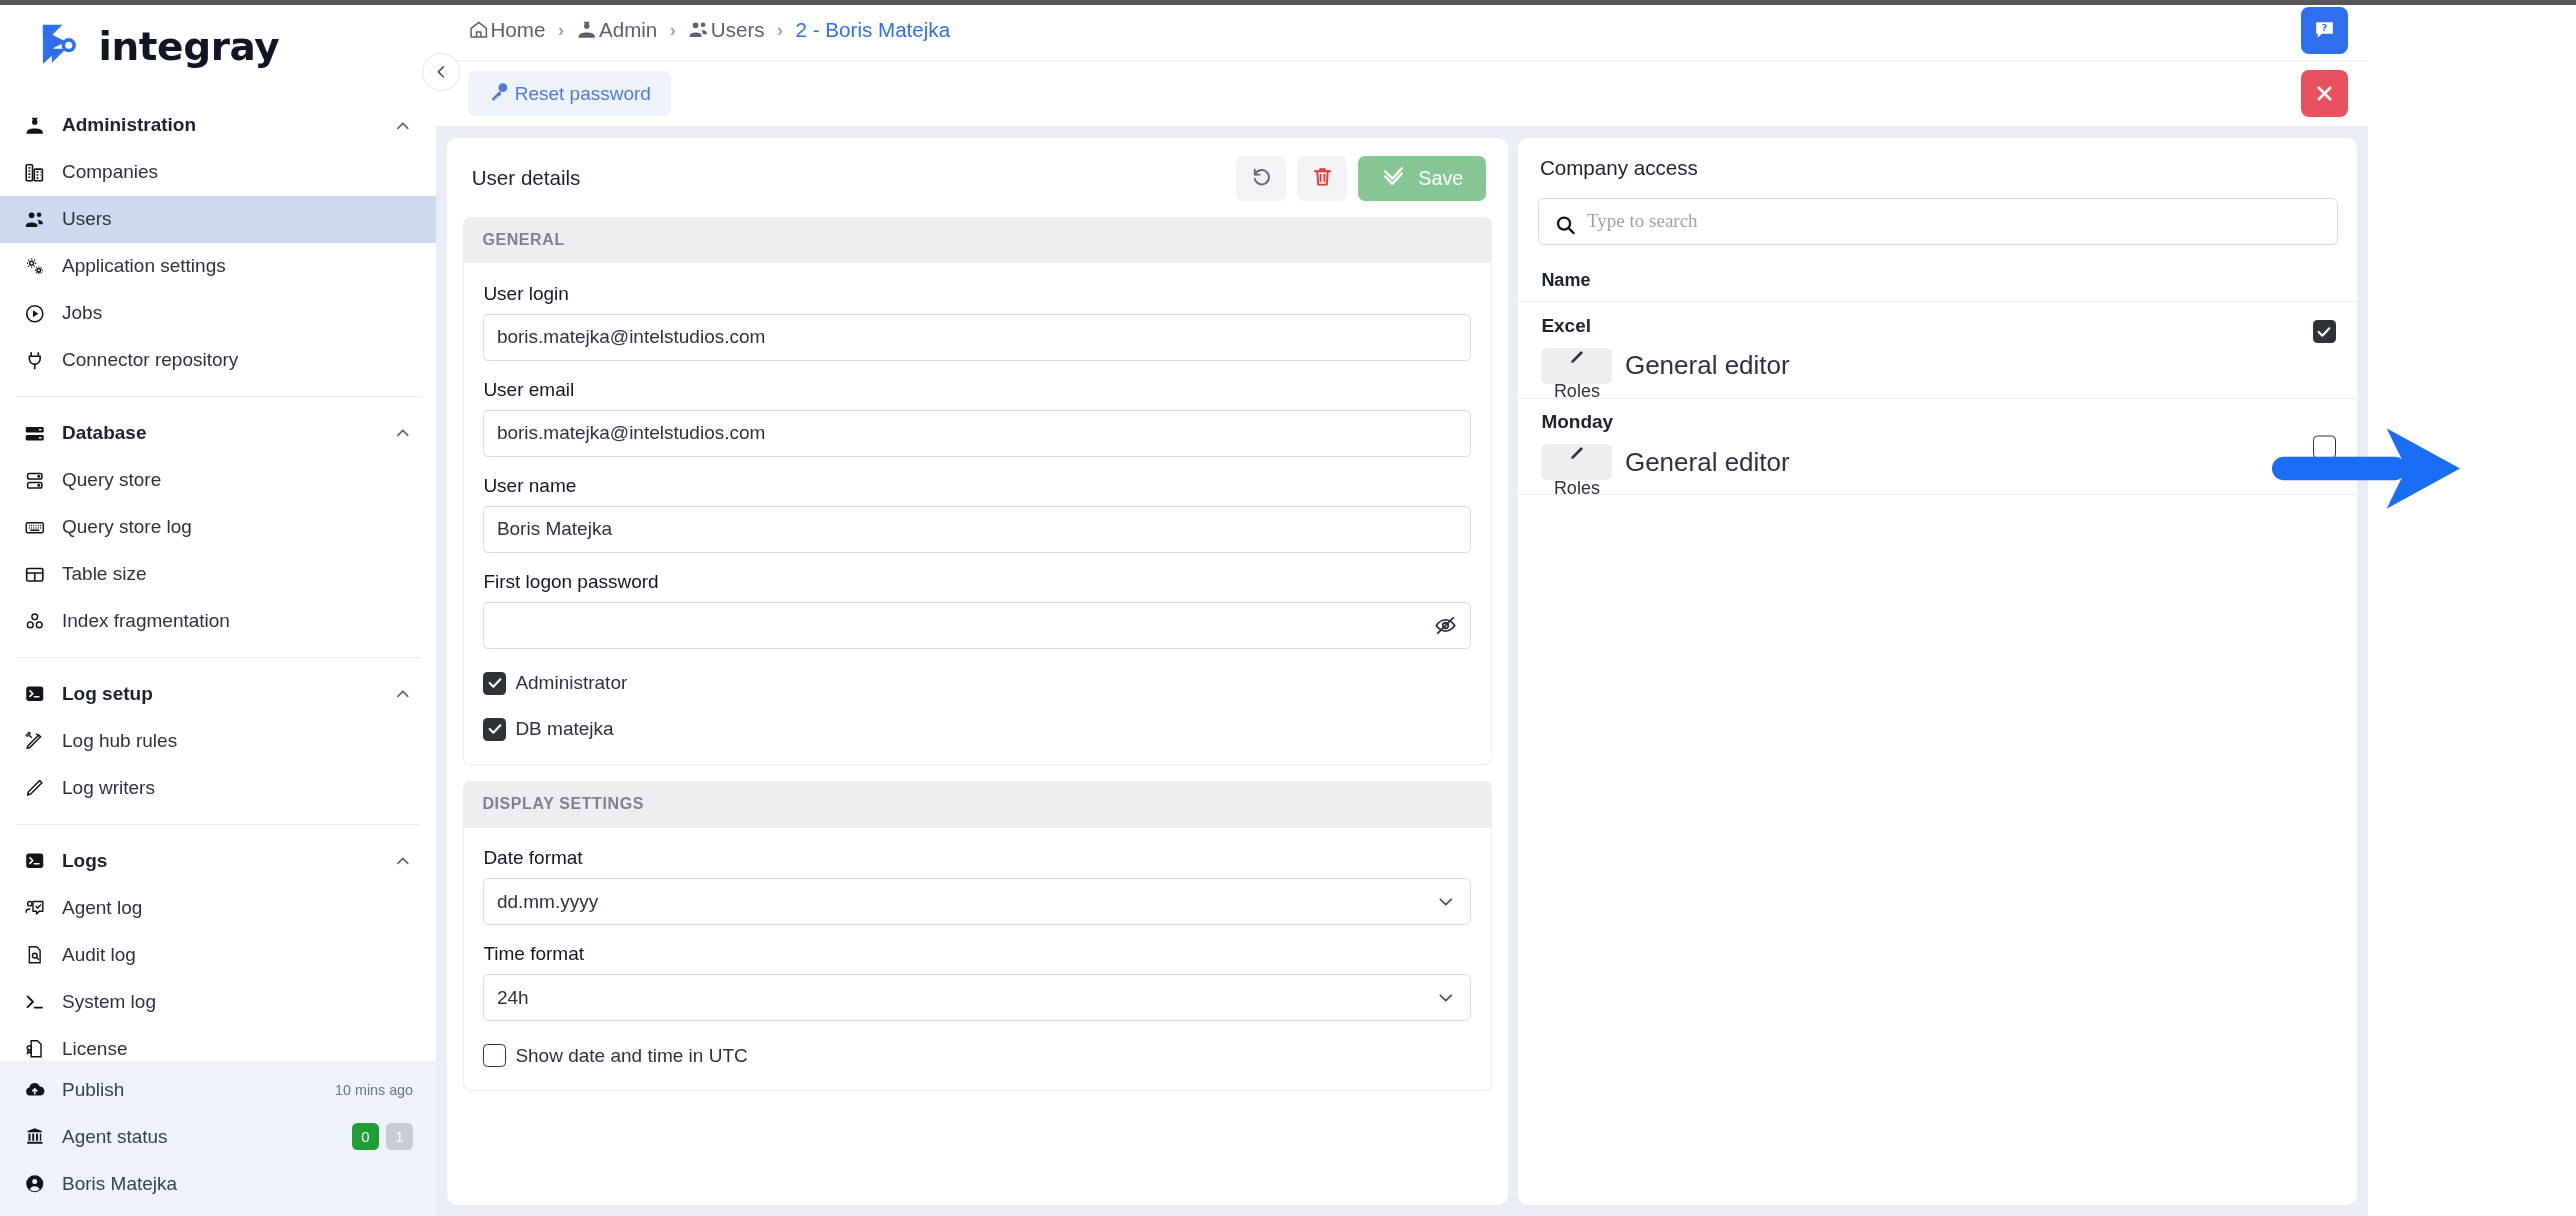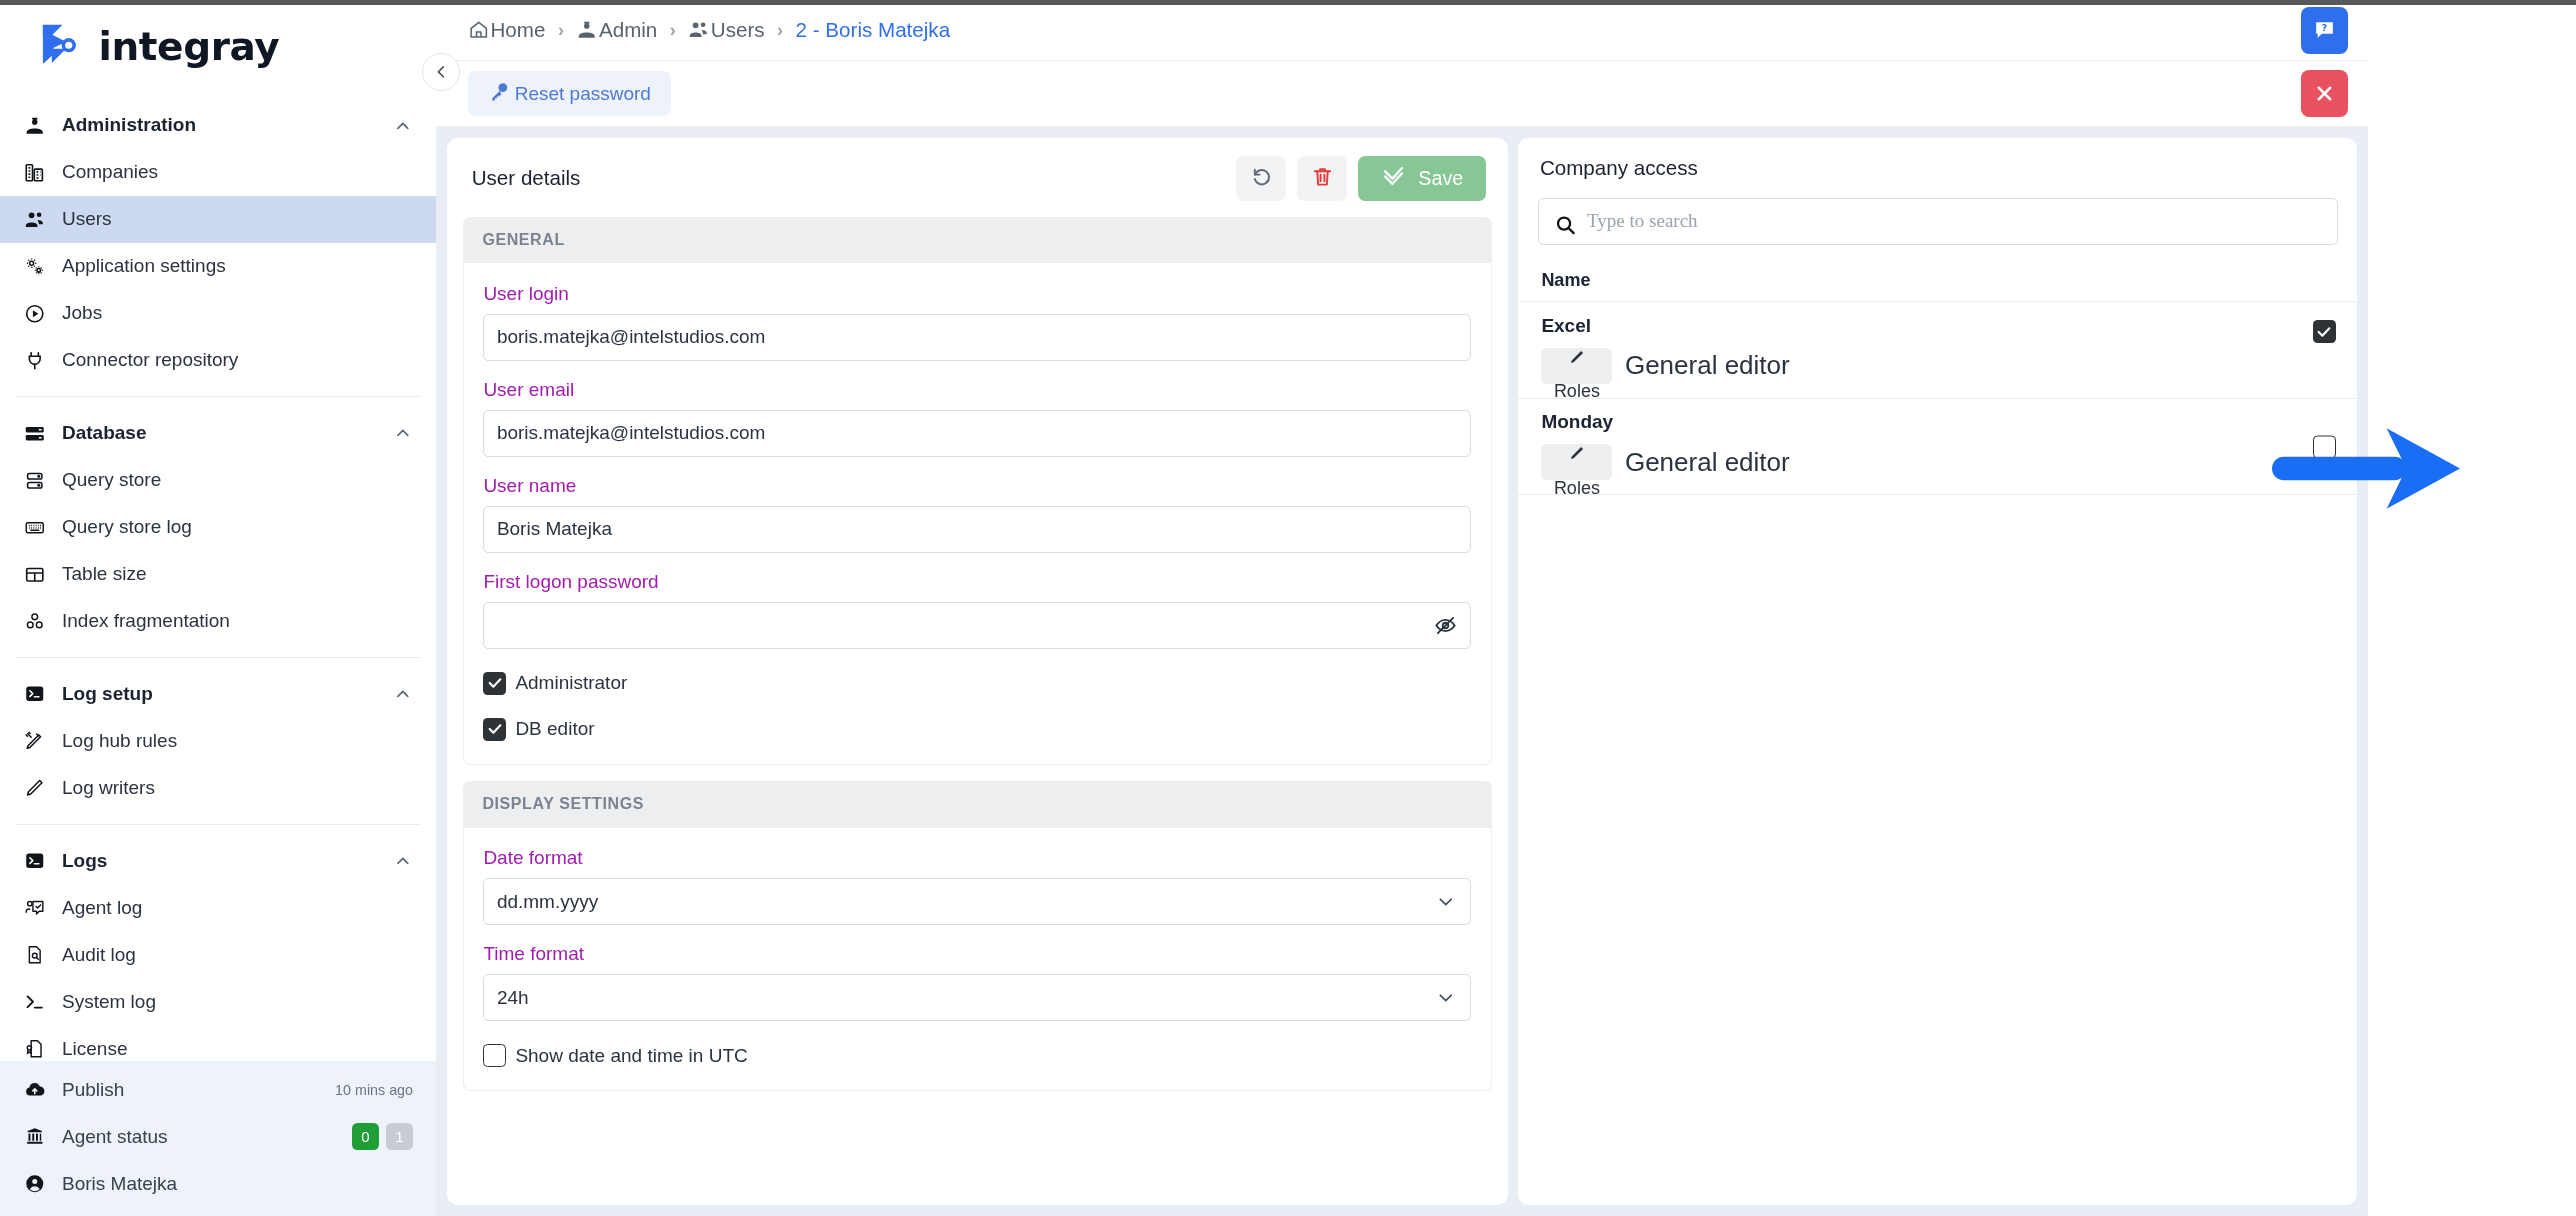--- a/index.html
+++ b/index.html
@@ -117,21 +117,21 @@
     background:#eceef0; border-radius: 7.2px 7.2px 0 0;
     padding: 14.3px 19.7px; font-size: 16px; letter-spacing: 0.6px;
     color:#7b8390; font-weight:700;
   }
   .section-body {
     border:0.9px solid #eceef0; border-top:none; border-radius: 0 0 7.2px 7.2px;
     padding: 19.7px 19.7px 23px 19.7px;
   }
   .field { margin-bottom: 18px; }
   .field:last-child { margin-bottom: 0; }
-  .field-label { font-size: 19px; color:#a21caf; margin-bottom: 9px; display:block;}
+  .field-label { font-size: 19px; color:#0f172a; margin-bottom: 9px; display:block;}
   .input-wrap { position:relative; }
   .text-input {
     width: 100%; height: 47px; border:0.9px solid #d7dade; border-radius:5.4px;
     font-size: 19px; color:#2b3340; padding: 0 12.5px; background:#fff;
     font-family: "Liberation Sans", sans-serif;
   }
   .text-input::placeholder { color:#9aa3ae; }
   .eye-btn {
     position:absolute; right: 10.7px; top: 50%; transform: translateY(-50%);
     width:30px; height:30px; display:flex; align-items:center; justify-content:center;
@@ -654,21 +654,21 @@
               </span>
               <span class="cbx-label">Administrator</span>
             </div>
 
             <div class="check-row">
               <span class="cbx on">
                 <svg width="16" height="16" viewBox="0 0 24 24" fill="none" stroke="#fff" stroke-width="3.2" stroke-linecap="round" stroke-linejoin="round">
                     <polyline points="4 12 9.5 17.5 20 6.5"></polyline>
                   </svg>
               </span>
-              <span class="cbx-label">DB editor</span>
+              <span class="cbx-label">DB matejka</span>
             </div>
           </div>
 
           <div class="section-spacer"></div>
 
           <div class="section-head">DISPLAY SETTINGS</div>
           <div class="section-body">
 
             <div class="field">
               <label class="field-label">Date format</label>

